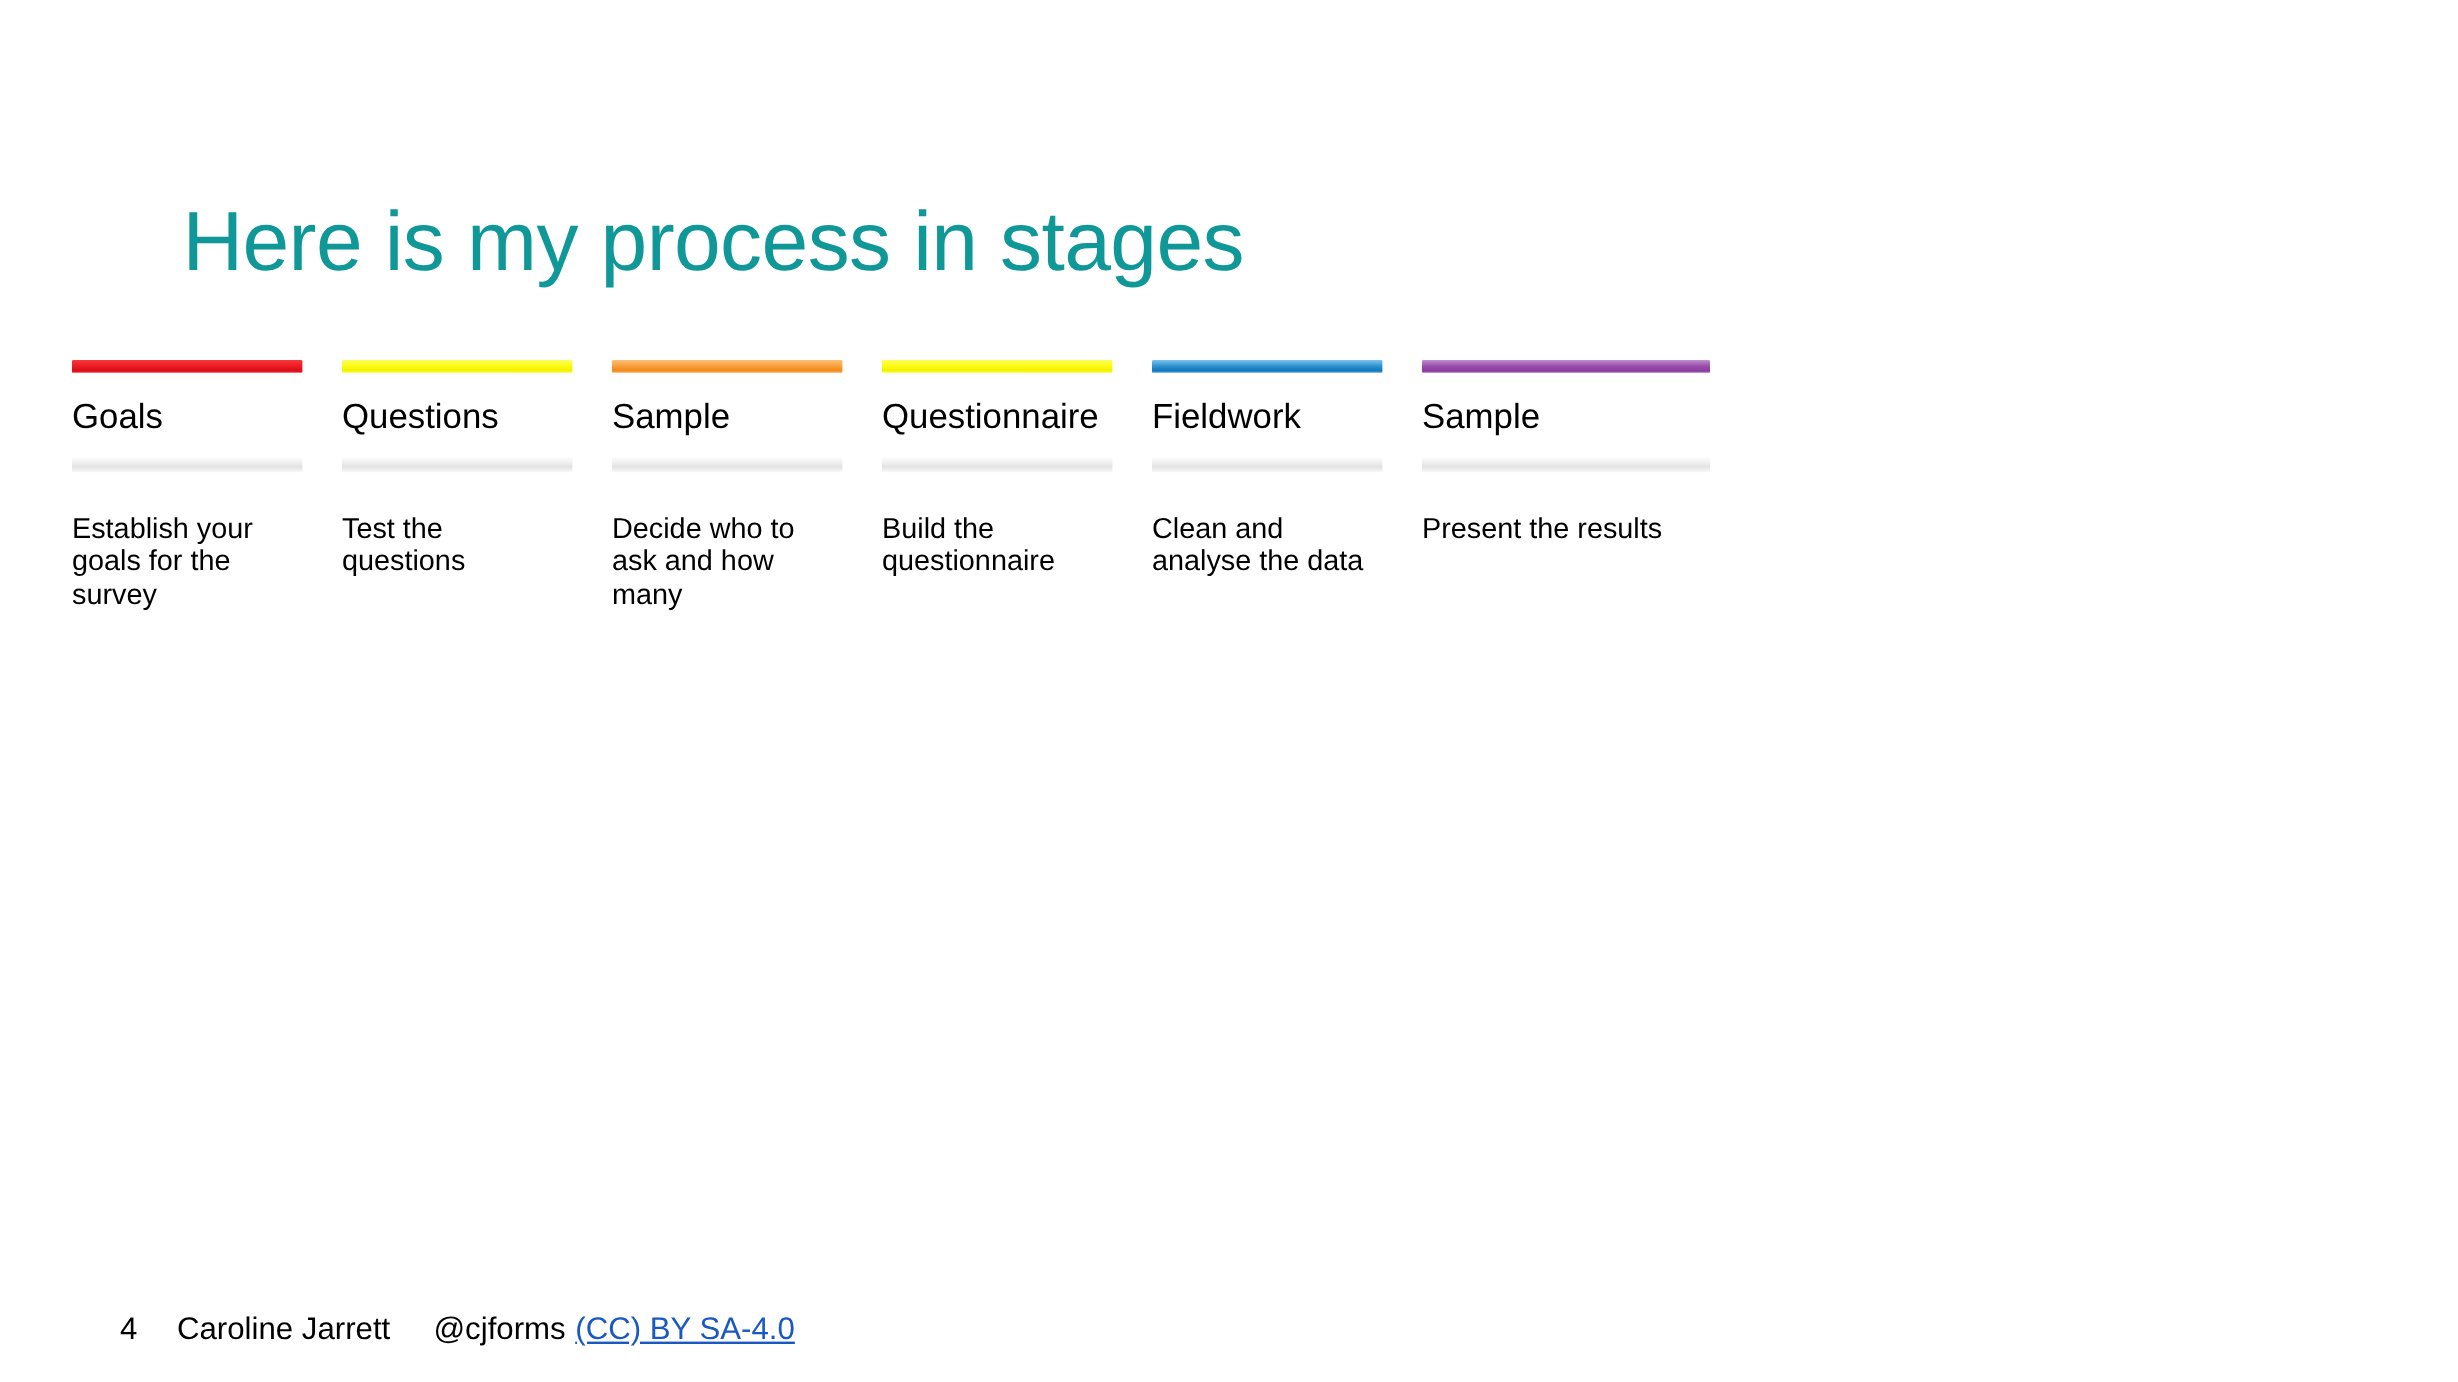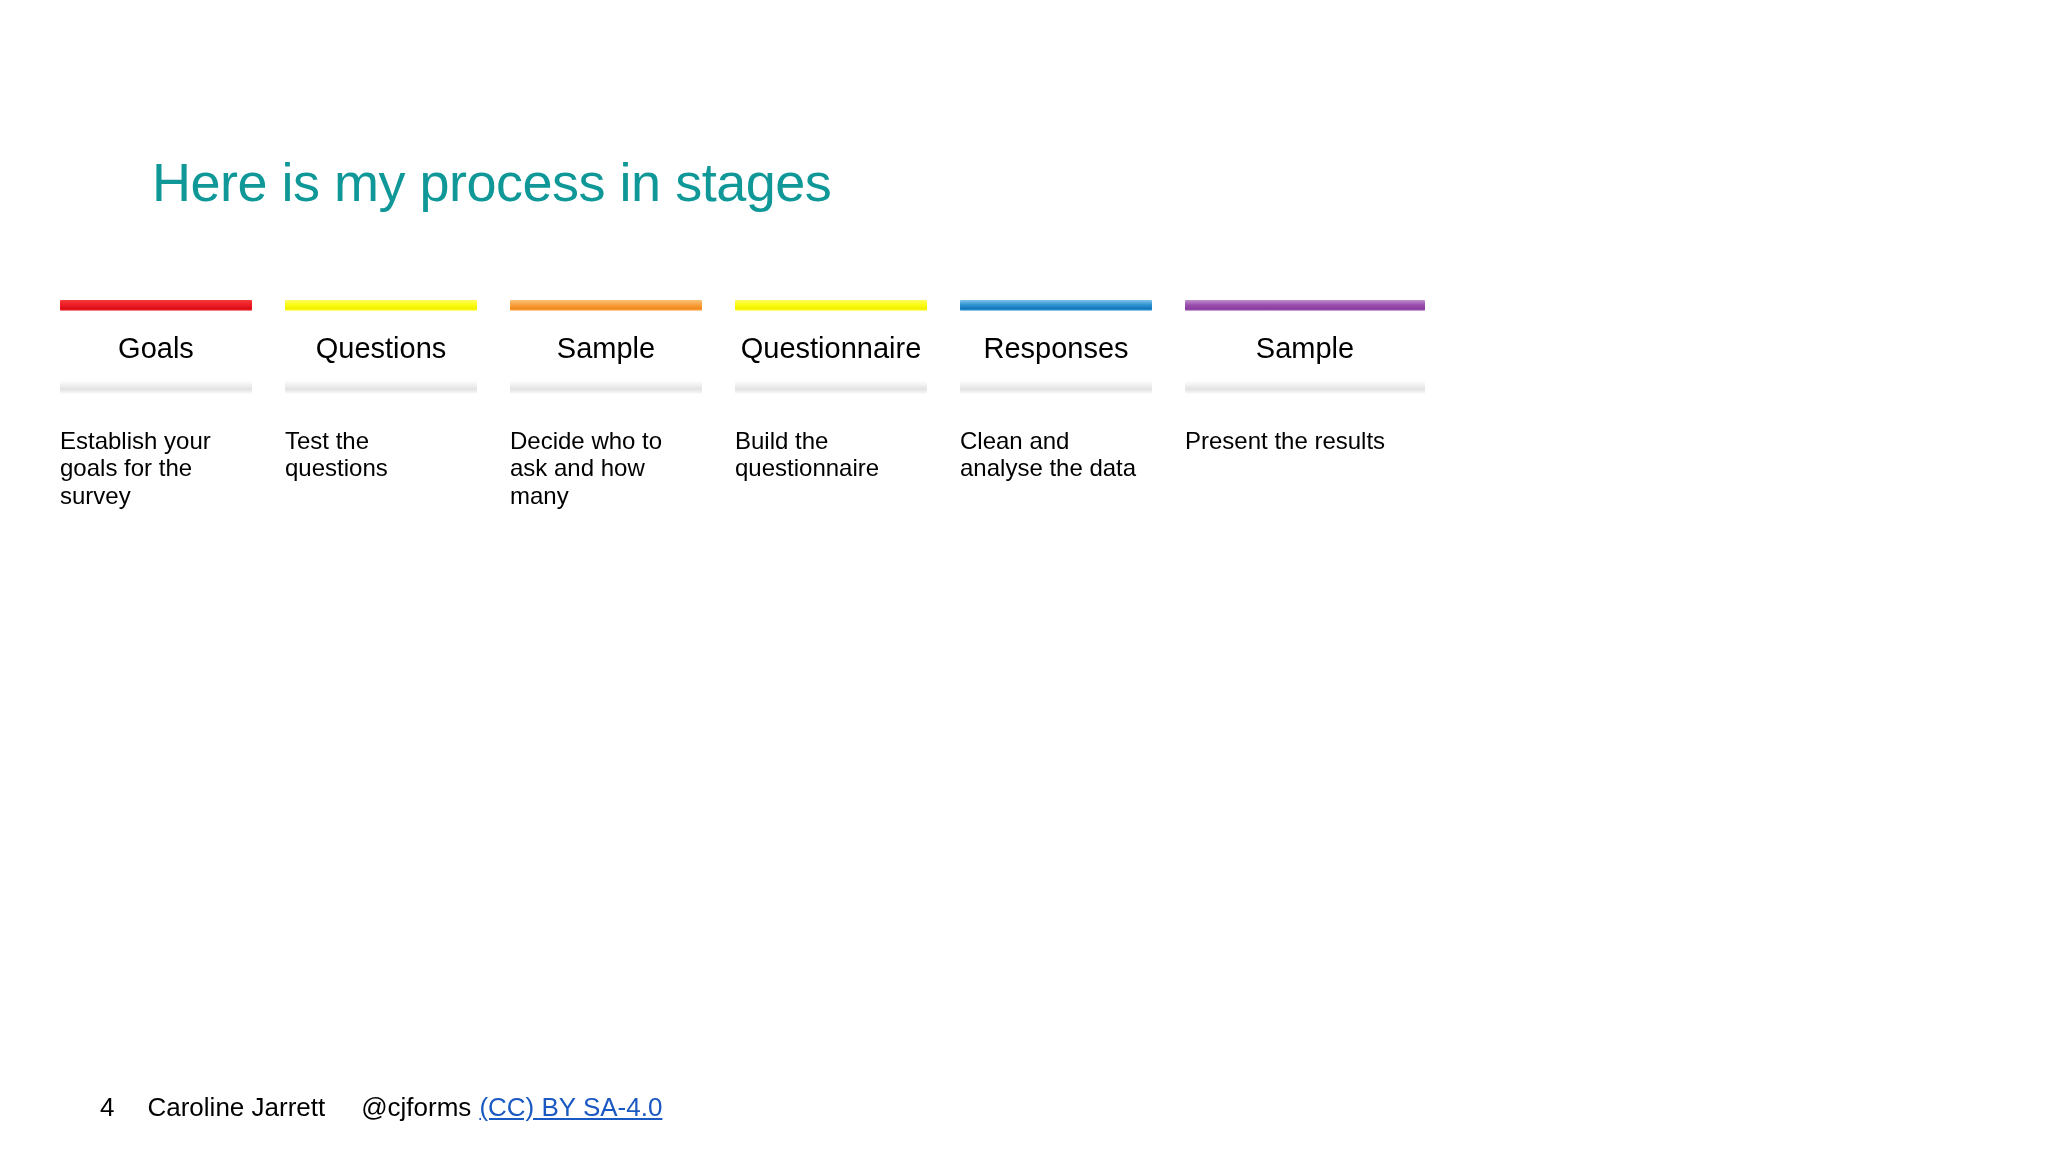--- a/index.html
+++ b/index.html
@@ -20,21 +20,21 @@
     background: #ffffff;
     overflow: hidden;
   }
 
   
   #slide-title {
     position: absolute;
     left: 152px;
     top: 118px;
     width: 1500px;
-    font-size: 54px;
+    font-size: 70px;
     line-height: 1.05;
     font-weight: 400;
     color: #109898;
     letter-spacing: -0.5px;
     white-space: nowrap;
   }
 
   
   #stages {
     position: absolute;
@@ -58,21 +58,20 @@
     flex: 0 0 240px;
   }
 
   .stage-topbar {
     height: 11px;
     width: 100%;
     border-radius: 1px;
   }
 
   .stage-label {
-    text-align: center;
     font-size: 29px;
     line-height: 1;
     color: #000000;
     padding-top: 23px;
     padding-bottom: 18px;
     white-space: nowrap;
   }
 
   .stage-underbar {
     height: 13px;
@@ -147,21 +146,21 @@
     <div class="stage">
       <div class="stage-topbar" style="background: linear-gradient(rgb(253, 253, 96) 0%, rgb(252, 252, 18) 45%, rgb(242, 239, 0) 78%, rgb(252, 252, 18) 92%, rgba(255, 255, 255, 0.85) 100%);"></div>
       <div class="stage-label">Questionnaire</div>
       <div class="stage-underbar"></div>
       <div class="stage-body">Build the questionnaire</div>
     </div>
 
 
     <div class="stage">
       <div class="stage-topbar" style="background: linear-gradient(rgb(127, 196, 234) 0%, rgb(47, 147, 209) 45%, rgb(20, 119, 189) 78%, rgb(47, 147, 209) 92%, rgba(255, 255, 255, 0.85) 100%);"></div>
-      <div class="stage-label">Responses</div>
+      <div class="stage-label">Fieldwork</div>
       <div class="stage-underbar"></div>
       <div class="stage-body">Clean and analyse the data</div>
     </div>
 
     <div class="stage wide">
       <div class="stage-topbar" style="background: linear-gradient(rgb(192, 143, 205) 0%, rgb(154, 79, 174) 45%, rgb(138, 63, 160) 78%, rgb(154, 79, 174) 92%, rgba(255, 255, 255, 0.85) 100%);"></div>
       <div class="stage-label">Sample</div>
       <div class="stage-underbar"></div>
       <div class="stage-body">Present the results</div>
     </div>

